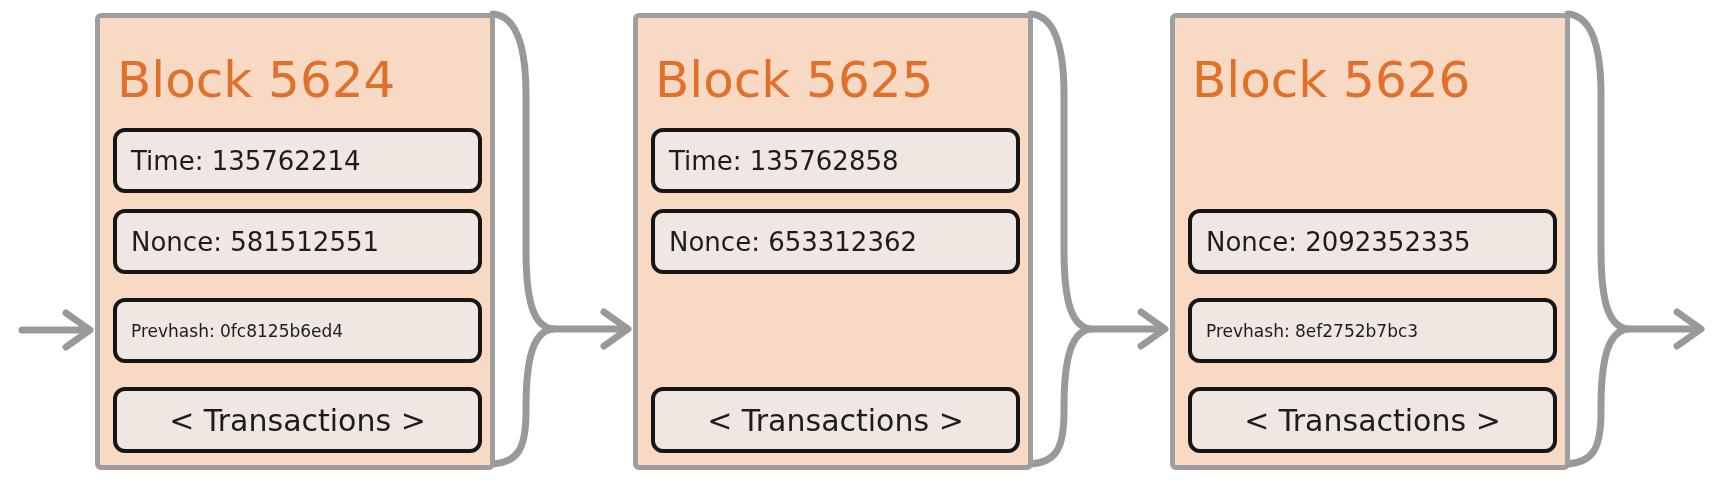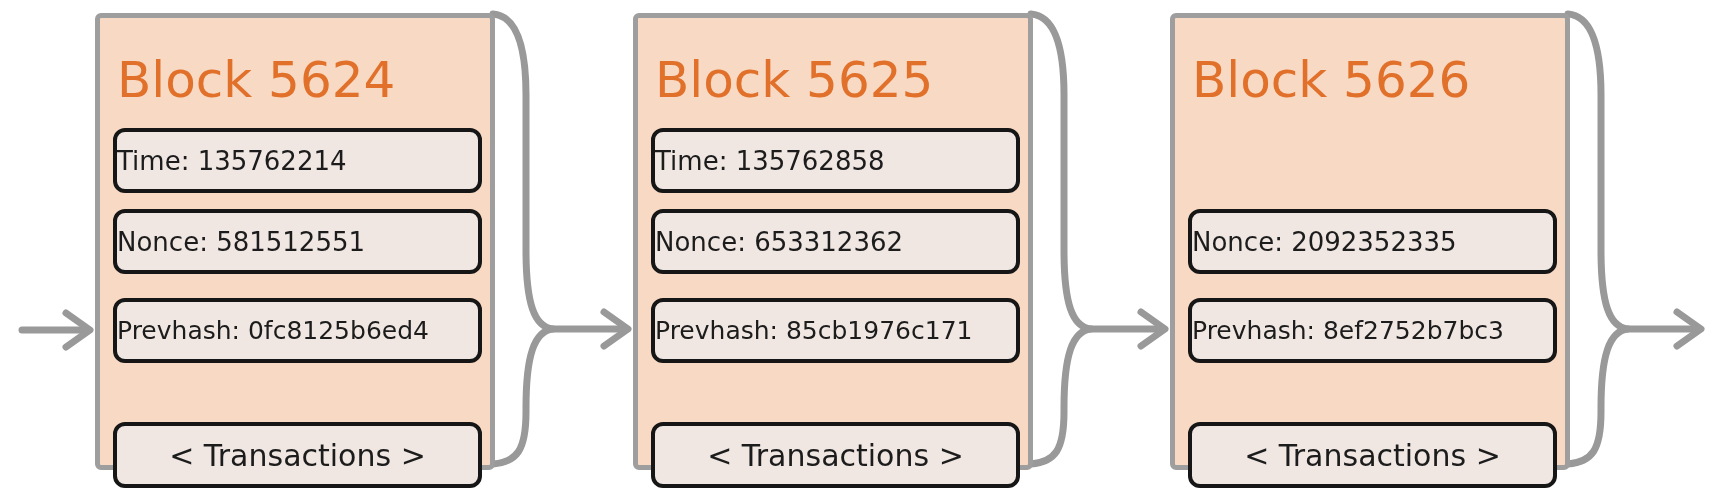--- a/index.html
+++ b/index.html
@@ -58,35 +58,34 @@
   .field {
     position: absolute;
     left: 13px;
     width: 369px;
     height: 65px;
     background: var(--field-fill);
     border: 4px solid var(--field-border);
     border-radius: 12px;
     display: flex;
     align-items: center;
-    padding: 0 0;
+    padding: 0 14px;
     font-size: 26px;
     color: var(--text-color);
     white-space: nowrap;
   }
   .field-time      { top: 110px; }
   .field-nonce     { top: 191px; }
-  .field-prevhash  { top: 280px; font-size: 25px; }
+  .field-prevhash  { top: 280px; font-size: 17px; }
   .field-transactions {
     top: 369px;
     height: 66px;
     justify-content: center;
     font-size: 30px;
     cursor: pointer;
-    margin-top: 35px;
   }
 </style>
 </head>
 <body>
 
 <div class="canvas">
 
   <svg class="connectors" viewBox="0 0 1722 498">
 
     <g>
@@ -124,21 +123,20 @@
     <div class="field field-time">Time: 135762214</div>
     <div class="field field-nonce">Nonce: 581512551</div>
     <div class="field field-prevhash">Prevhash: 0fc8125b6ed4</div>
     <div class="field field-transactions">&lt; Transactions &gt;</div>
   </div>
 
   <div class="block" style="left:633px">
     <div class="block-title">Block 5625</div>
     <div class="field field-time">Time: 135762858</div>
     <div class="field field-nonce">Nonce: 653312362</div>
-    <div class="field field-prevhash">Prevhash: 85cb1976c171</div>
     <div class="field field-transactions">&lt; Transactions &gt;</div>
   </div>
 
   <div class="block" style="left:1170px">
     <div class="block-title">Block 5626</div>
     <div class="field field-nonce">Nonce: 2092352335</div>
     <div class="field field-prevhash">Prevhash: 8ef2752b7bc3</div>
     <div class="field field-transactions">&lt; Transactions &gt;</div>
   </div>
 

